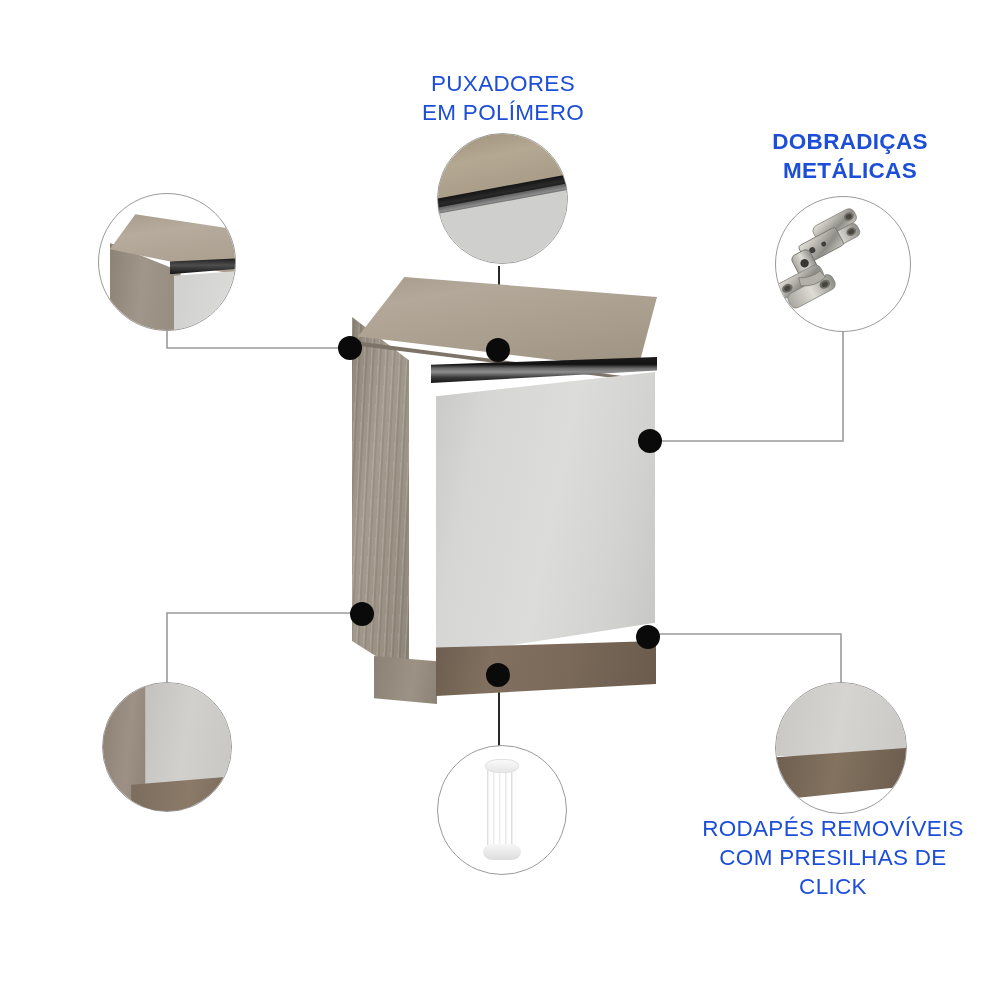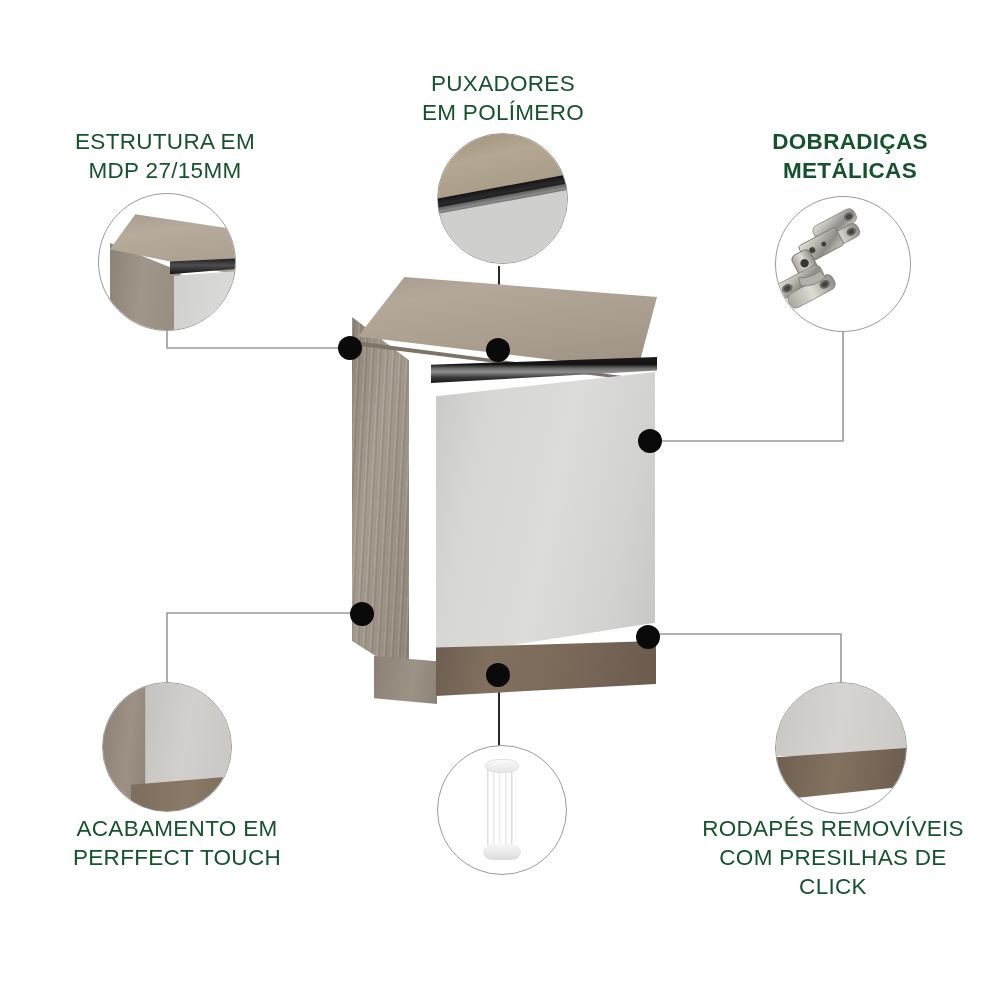--- a/index.html
+++ b/index.html
@@ -12,21 +12,21 @@
   }
   #stage {
     position: relative;
     width: 1000px; height: 1000px;
     background: #ffffff;
   }
 
   
   .label {
     position: absolute;
-    color: #14532d;
+    color: #1d4ed8;
     font-size: 22.5px;
     line-height: 1.28;
     letter-spacing: 0.3px;
     text-align: center;
     font-weight: 400;
     white-space: pre-line;
     font-family: "Liberation Sans", sans-serif;
   }
 
   
@@ -281,22 +281,20 @@
     <div class="plinth grain-h"></div>
   </div>
 
   <div class="bubble" style="left:98px; top:193px; width:138px; height:138px;">
     <div class="bub-corner-left grain-v"></div>
     <div class="bub-corner-top grain-h"></div>
     <div class="bub-corner-dark"></div>
     <div class="bub-corner-white"></div>
   </div>
   <div class="dot" style="left:338px; top:336px;"></div>
-  <div class="label" style="left:60px; top:128px; width:210px;">ESTRUTURA EM
-MDP 27/15MM</div>
 
   <div class="bubble" style="left:437px; top:133px; width:131px; height:131px;">
     <div class="bub-h-wood grain-h"></div>
     <div class="bub-h-dark"></div>
     <div class="bub-h-grey"></div>
     <div class="bub-h-white"></div>
   </div>
   <div class="dot" style="left:486px; top:338px;"></div>
   <div class="label" style="left:398px; top:70px; width:210px;">PUXADORES
 EM POLÍMERO</div>
@@ -346,22 +344,20 @@
   <div class="dot" style="left:638px; top:429px;"></div>
   <div class="label" style="left:735px; top:128px; width:230px;font-weight:bold;">DOBRADIÇAS
 METÁLICAS</div>
 
   <div class="bubble" style="left:102px; top:682px; width:130px; height:130px;">
     <div class="bub-pt-wood grain-v"></div>
     <div class="bub-pt-white"></div>
     <div class="bub-pt-base grain-h"></div>
   </div>
   <div class="dot" style="left:350px; top:602px;"></div>
-  <div class="label" style="left:58px; top:815px; width:238px;">ACABAMENTO EM
-PERFFECT TOUCH</div>
 
   <div class="bubble" style="left:437px; top:745px; width:130px; height:130px;">
     <div class="foot-wrap">
       <div class="foot-body"></div>
       <div class="foot-cap"></div>
       <div class="foot-base"></div>
     </div>
   </div>
   <div class="dot" style="left:486px; top:663px;"></div>
 

